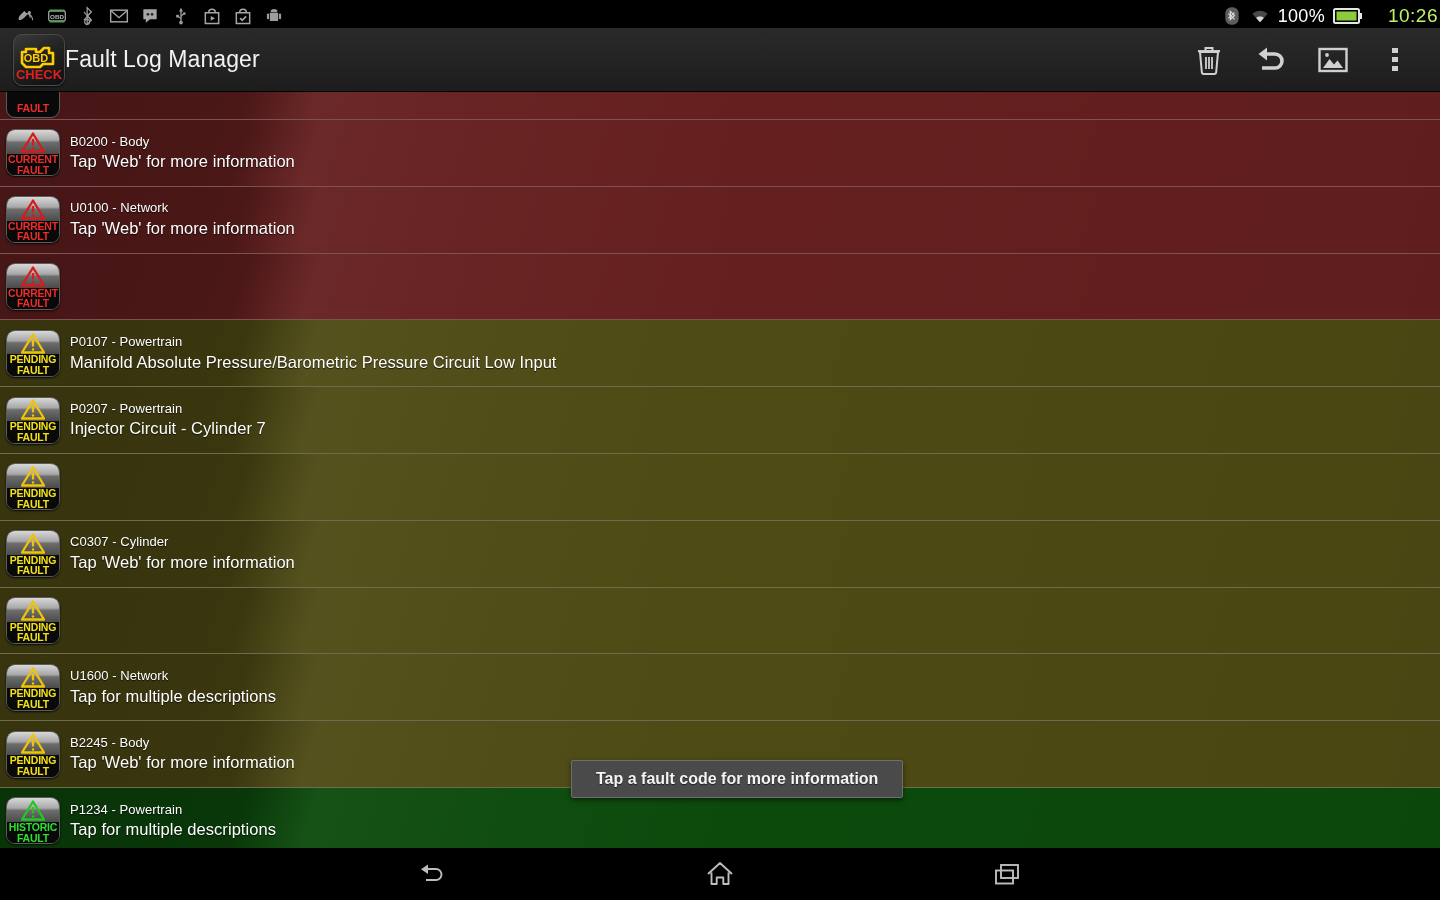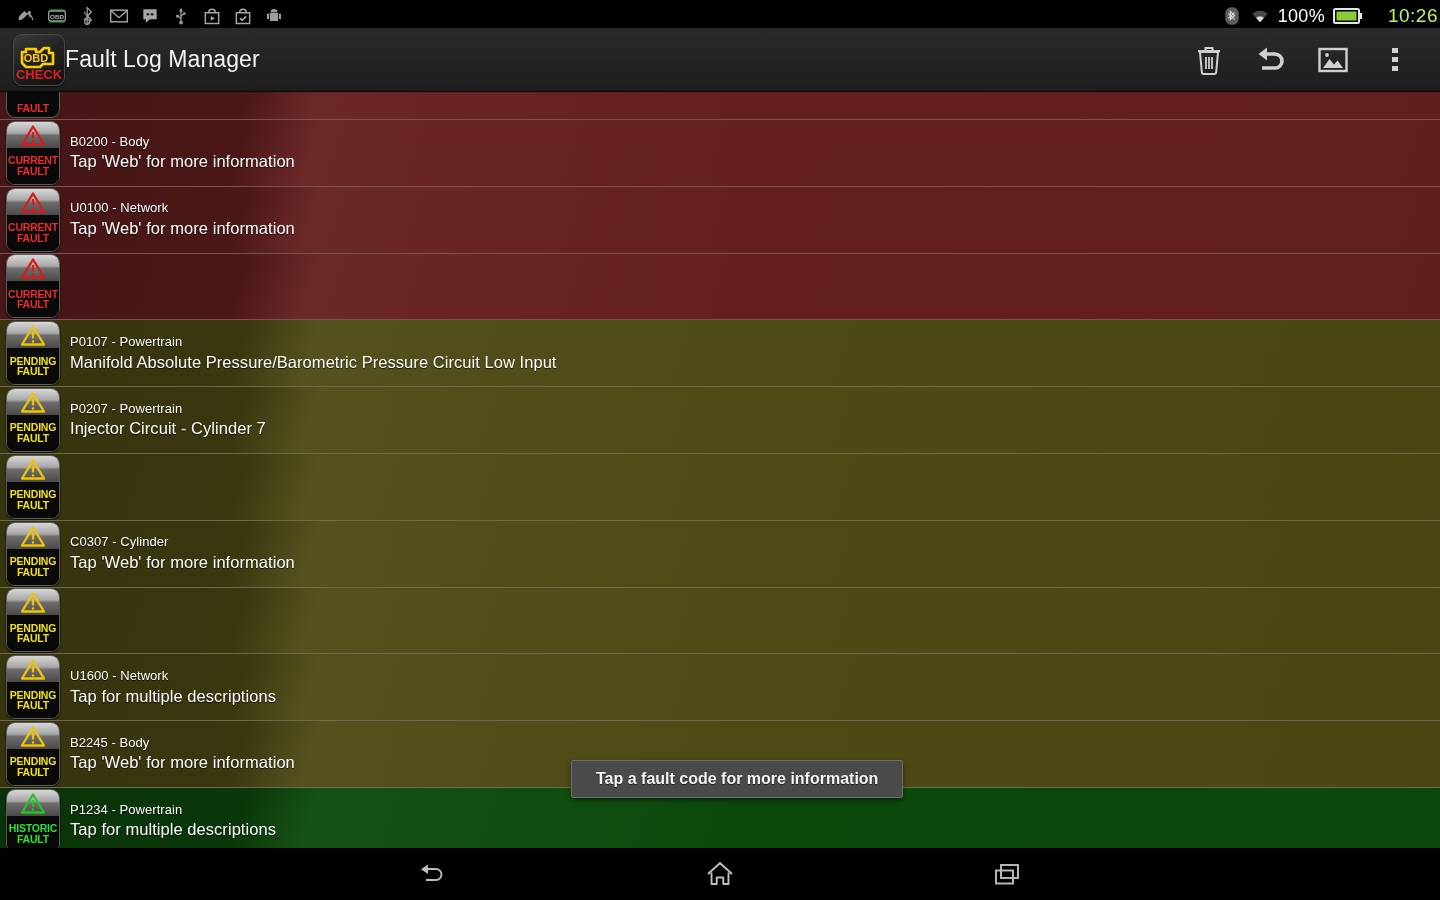--- a/index.html
+++ b/index.html
@@ -68,21 +68,21 @@
     background:linear-gradient(108deg, rgba(0,0,0,.30) 0%, rgba(0,0,0,.26) 17%,
                rgba(255,255,255,.045) 22%, rgba(255,255,255,.02) 34%,
                rgba(255,255,255,0) 52%, rgba(0,0,0,.05) 100%);
   }
   .row-current  { background:#651f1f; }
   .row-pending  { background:#4e4a14; }
   .row-historic { background:#0c4a0c; }
 
   
   .badge {
-    width:54px; height:64px; margin-left:6px; flex:none;
+    width:54px; height:47px; margin-left:6px; flex:none;
     border-radius:9px; position:relative; z-index:2;
     background:#0a0a0a;
     border:1px solid #5c5c5c;
     box-shadow:0 1px 2px rgba(0,0,0,.8);
     overflow:hidden;
     display:flex; flex-direction:column; align-items:center;text-align:right;
   }
   .badge-top {
     width:100%; height:26px;
     background:linear-gradient(180deg,#d8d8d8 0%, #a8a8a8 42%, #6d6d6d 52%, #4a4a4a 100%);

